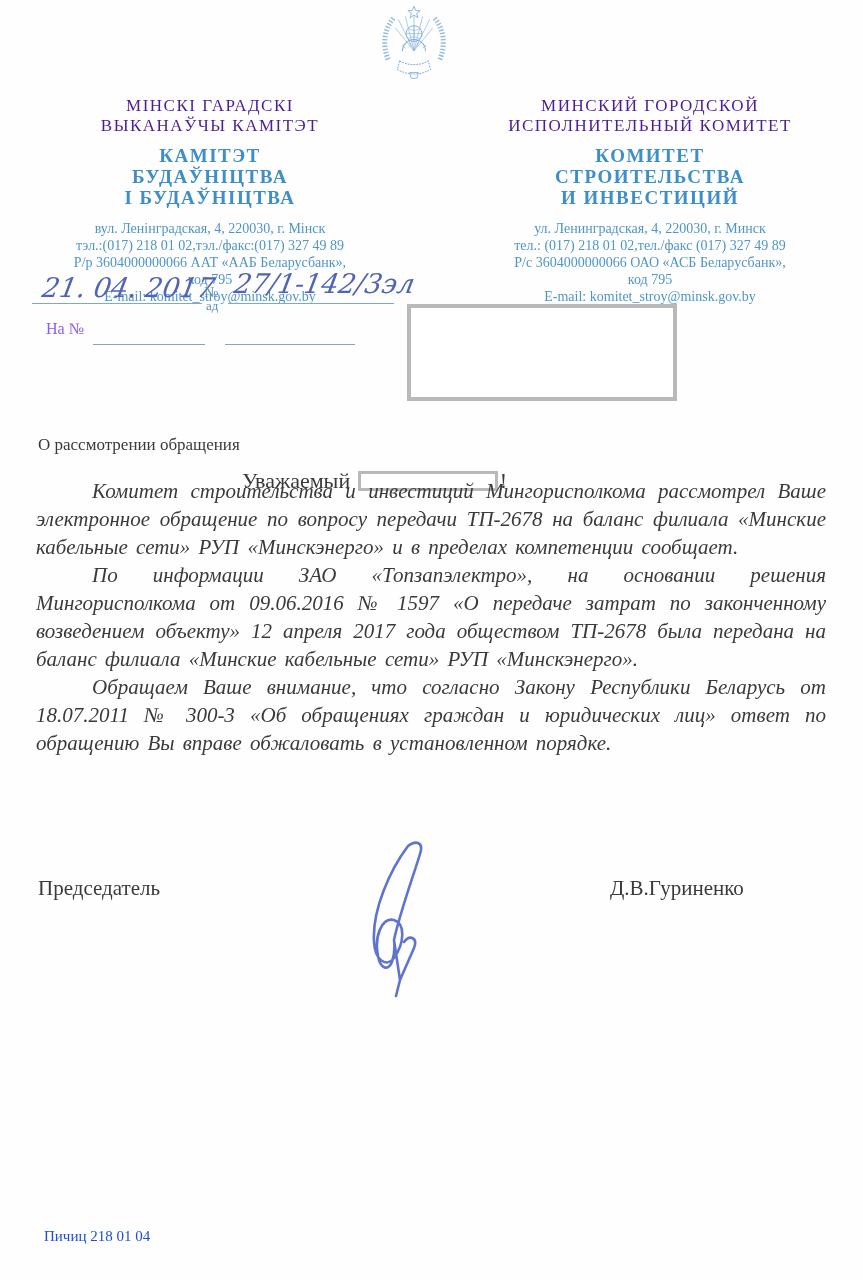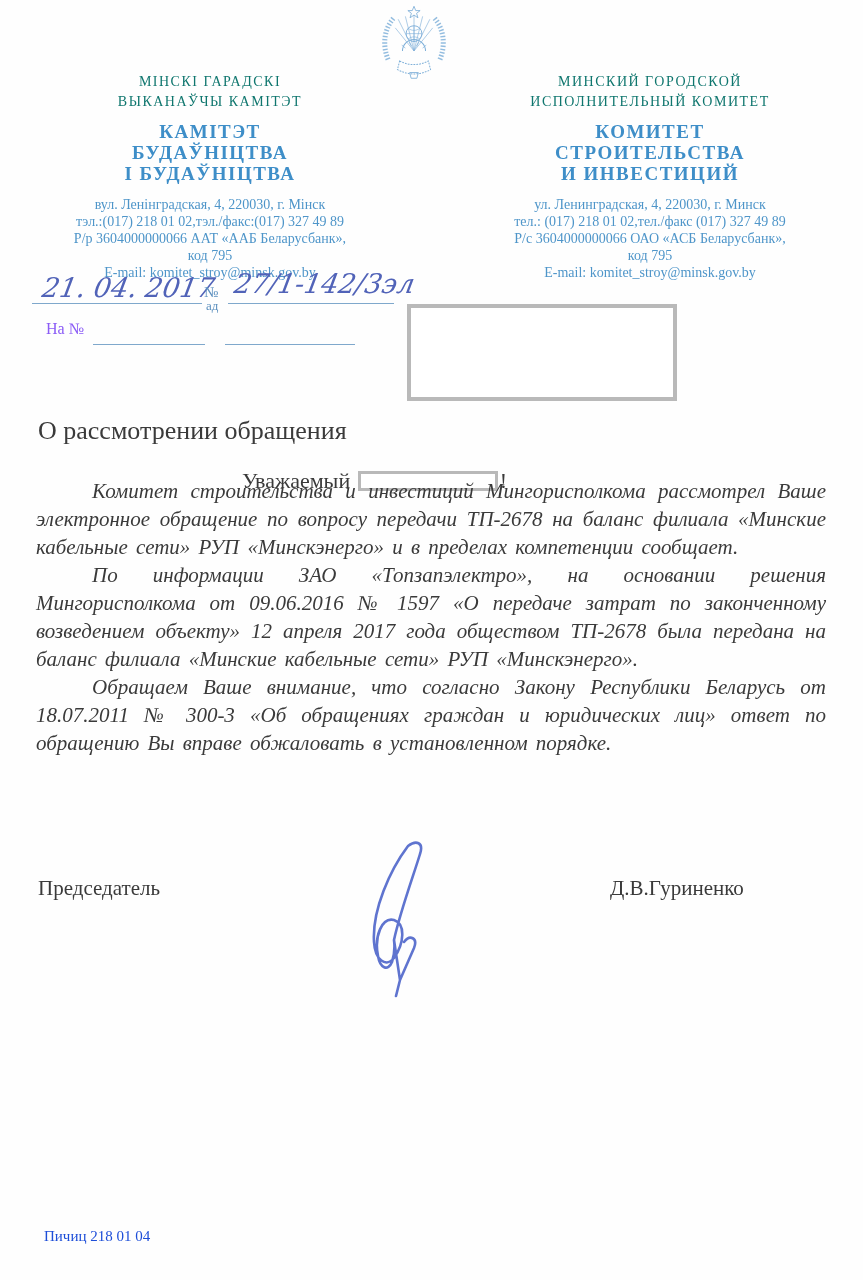--- a/index.html
+++ b/index.html
@@ -6,42 +6,42 @@
   .page{
     position:relative;width:863px;height:1280px;margin:0 auto;
     background:#fefefe;overflow:hidden;
     font-family:"Liberation Serif","DejaVu Serif",serif;color:#3a3a3a;
   }
   
   .emblem{position:absolute;left:378px;top:2px;width:72px;height:82px;}
   .lh-col{position:absolute;top:72px;width:360px;text-align:center;color:#4a94ca;}
   .lh-left{left:30px;}
   .lh-right{left:470px;}
-  .lh-org{font-size:14px;letter-spacing:1.5px;line-height:20px;color:#0f766e;}
+  .lh-org{font-size:17px;letter-spacing:1.5px;line-height:20px;color:#4c1d95;margin-top:24px;}
   .lh-committee{margin-top:9px;font-size:19px;font-weight:bold;letter-spacing:1.5px;line-height:21px;color:#3e8ec8;}
   .lh-contact{margin-top:12px;font-size:14px;line-height:17px;color:#4e95c9;}
   
   .handwriting{
     font-family:"DejaVu Serif",serif;font-style:italic;
     color:#5163b8;transform:skewX(-10deg);transform-origin:left bottom;
     white-space:nowrap;
   }
   .refline{position:absolute;height:1px;background:#7fa8cc;}
   .ref-date{position:absolute;left:40px;top:272px;font-size:27px;}
   .ref-num{position:absolute;left:232px;top:268px;font-size:27px;}
   .no-ad{position:absolute;left:204px;top:285px;color:#5b8fbe;text-align:center;line-height:14px;}
   .no-ad .no{font-size:15px;}
   .no-ad .ad{font-size:13px;text-align:right;}
   .na-no{position:absolute;left:46px;top:320px;font-size:16px;color:#8b5cf6;}
   
   .redact{background:#ffffff;border:4px solid #b9b9b9;box-sizing:border-box;}
   .redact-big{position:absolute;left:407px;top:304px;width:270px;height:97px;}
   .redact-inline{display:inline-block;width:140px;height:20px;border-width:3px;vertical-align:-3px;margin:0 2px;}
   
-  .subject{position:absolute;left:38px;top:416px;font-size:26px;}
+  .subject{position:absolute;left:38px;top:435px;font-size:17px;}
   .salutation{position:absolute;left:230px;top:468px;font-size:22px;margin-left:12px;}
   .body-text{position:absolute;left:36px;top:477px;width:790px;font-style:italic;}
   .body-text p{
     margin:0;font-size:21px;line-height:28px;text-align:justify;
     text-indent:56px;word-spacing:3px;
   }
   
   .sig-title{position:absolute;left:38px;top:876px;font-size:21px;}
   .sig-name{position:absolute;left:610px;top:876px;font-size:21px;}
   .sig-scribble{position:absolute;left:330px;top:840px;width:140px;height:160px;}

